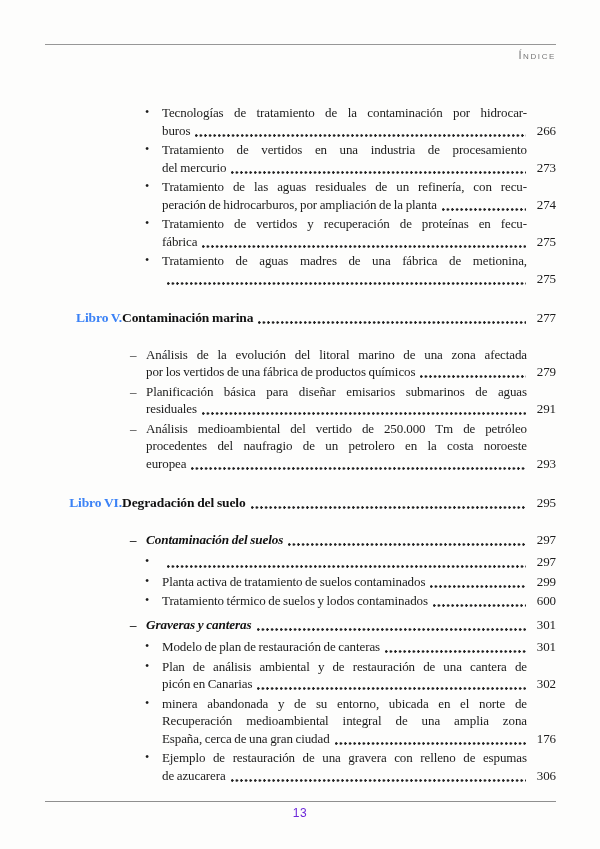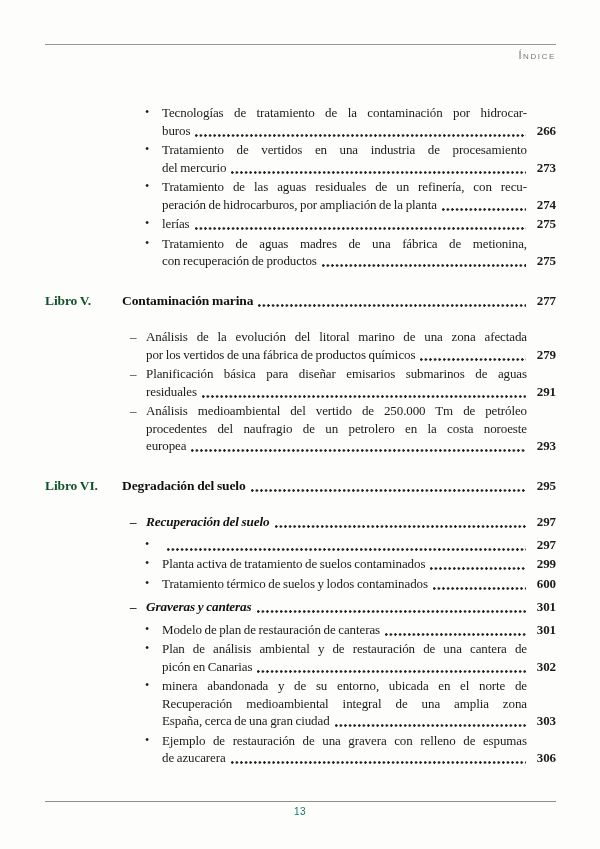--- a/index.html
+++ b/index.html
@@ -20,21 +20,21 @@
     font-family:"Liberation Sans", sans-serif;
     font-variant:small-caps;
     font-size:11px;letter-spacing:1.6px;color:#767676;
   }
   
   .bottom-rule{position:absolute;left:45px;right:44px;top:801px;height:1px;background:#8f8f8f;}
   .folio{
     position:absolute;left:0;right:0;top:806px;
     text-align:center;
     font-family:"Liberation Sans", sans-serif;
-    font-size:10px;color:#0f766e;letter-spacing:0.5px;
+    font-size:12px;color:#6d28d9;letter-spacing:0.5px;
   }
   
   .toc{
     position:absolute;left:45px;top:104px;width:511px;
     font-size:13px;line-height:17.5px;
     letter-spacing:-0.1px;word-spacing:-0.5px;
   }
   .entry{display:flex;margin-bottom:2px;}
   .list-bullet .entry{padding-left:100px;}
   .list-dash   .entry{padding-left:85px;}
@@ -47,28 +47,28 @@
     padding-right:29px;max-height:17.5px;overflow:hidden;
   }
   .line.last{display:flex;align-items:center;}
   .line.last .txt{white-space:nowrap;}
   .leader{
     flex:1 1 auto;min-width:10px;height:2.6px;
     align-self:flex-end;margin:0 4px 2.5px 5px;
     background-image:radial-gradient(circle at 1.3px 1.3px,#222 1px,rgba(0,0,0,0) 1.35px);
     background-size:4.6px 2.6px;background-repeat:repeat-x;
   }
-  .pg{flex:0 0 26px;text-align:right;font-weight:bold;font-style:normal;font-size:13px;}
+  .pg{flex:0 0 26px;text-align:right;font-weight:normal;font-style:normal;font-size:13px;}
   
   .book-row{
     display:flex;align-items:baseline;
     font-weight:bold;font-size:13.5px;
     margin-top:22px;margin-bottom:19px;
   }
-  .book-label{flex:0 0 77px;color:#14532d;}
+  .book-label{flex:0 0 77px;color:#3b82f6;text-align:right;}
   .book-title{white-space:nowrap;color:#111;}
   
   .sub-row{
     display:flex;align-items:baseline;
     font-weight:bold;font-style:italic;font-size:13.2px;
     padding-left:85px;margin-top:6px;margin-bottom:5px;
   }
   .sub-row .marker{flex:0 0 16px;}
   .sub-title{white-space:nowrap;color:#111;}
 </style>
@@ -110,33 +110,33 @@
             <div class="line last">
               <span class="txt">peración de hidrocarburos, por ampliación de la planta</span>
               <span class="leader"></span>
               <span class="pg">274</span>
             </div>
           </div>
         </div>
         <div class="entry">
           <span class="marker bullet">•</span>
           <div class="entry-body">
-            <div class="line last">
-              <span class="txt">lerías</span>
+            <div class="line just">Tratamiento de vertidos y recuperación de proteínas en fecu-</div>
+            <div class="line last">
+              <span class="txt">fábrica</span>
               <span class="leader"></span>
               <span class="pg">275</span>
             </div>
           </div>
         </div>
         <div class="entry">
           <span class="marker bullet">•</span>
           <div class="entry-body">
             <div class="line just">Tratamiento de aguas madres de una fábrica de metionina,</div>
             <div class="line last">
-              <span class="txt">con recuperación de productos</span>
               <span class="leader"></span>
               <span class="pg">275</span>
             </div>
           </div>
         </div>
       </div>
       <div class="book-row">
         <span class="book-label">Libro V.</span>
         <span class="book-title">Contaminación marina</span>
         <span class="leader"></span>
@@ -179,21 +179,21 @@
         </div>
       </div>
       <div class="book-row">
         <span class="book-label">Libro VI.</span>
         <span class="book-title">Degradación del suelo</span>
         <span class="leader"></span>
         <span class="pg">295</span>
       </div>
       <div class="sub-row">
         <span class="marker dash">–</span>
-        <span class="sub-title">Recuperación del suelo</span>
+        <span class="sub-title">Contaminación del suelos</span>
         <span class="leader"></span>
         <span class="pg">297</span>
       </div>
       <div class="list list-bullet">
         <div class="entry">
           <span class="marker bullet">•</span>
           <div class="entry-body">
             <div class="line last">
               <span class="leader"></span>
               <span class="pg">297</span>
@@ -250,21 +250,21 @@
           </div>
         </div>
         <div class="entry">
           <span class="marker bullet">•</span>
           <div class="entry-body">
             <div class="line just">minera abandonada y de su entorno, ubicada en el norte de</div>
             <div class="line just">Recuperación medioambiental integral de una amplia zona</div>
             <div class="line last">
               <span class="txt">España, cerca de una gran ciudad</span>
               <span class="leader"></span>
-              <span class="pg">303</span>
+              <span class="pg">176</span>
             </div>
           </div>
         </div>
         <div class="entry">
           <span class="marker bullet">•</span>
           <div class="entry-body">
             <div class="line just">Ejemplo de restauración de una gravera con relleno de espumas</div>
             <div class="line last">
               <span class="txt">de azucarera</span>
               <span class="leader"></span>

